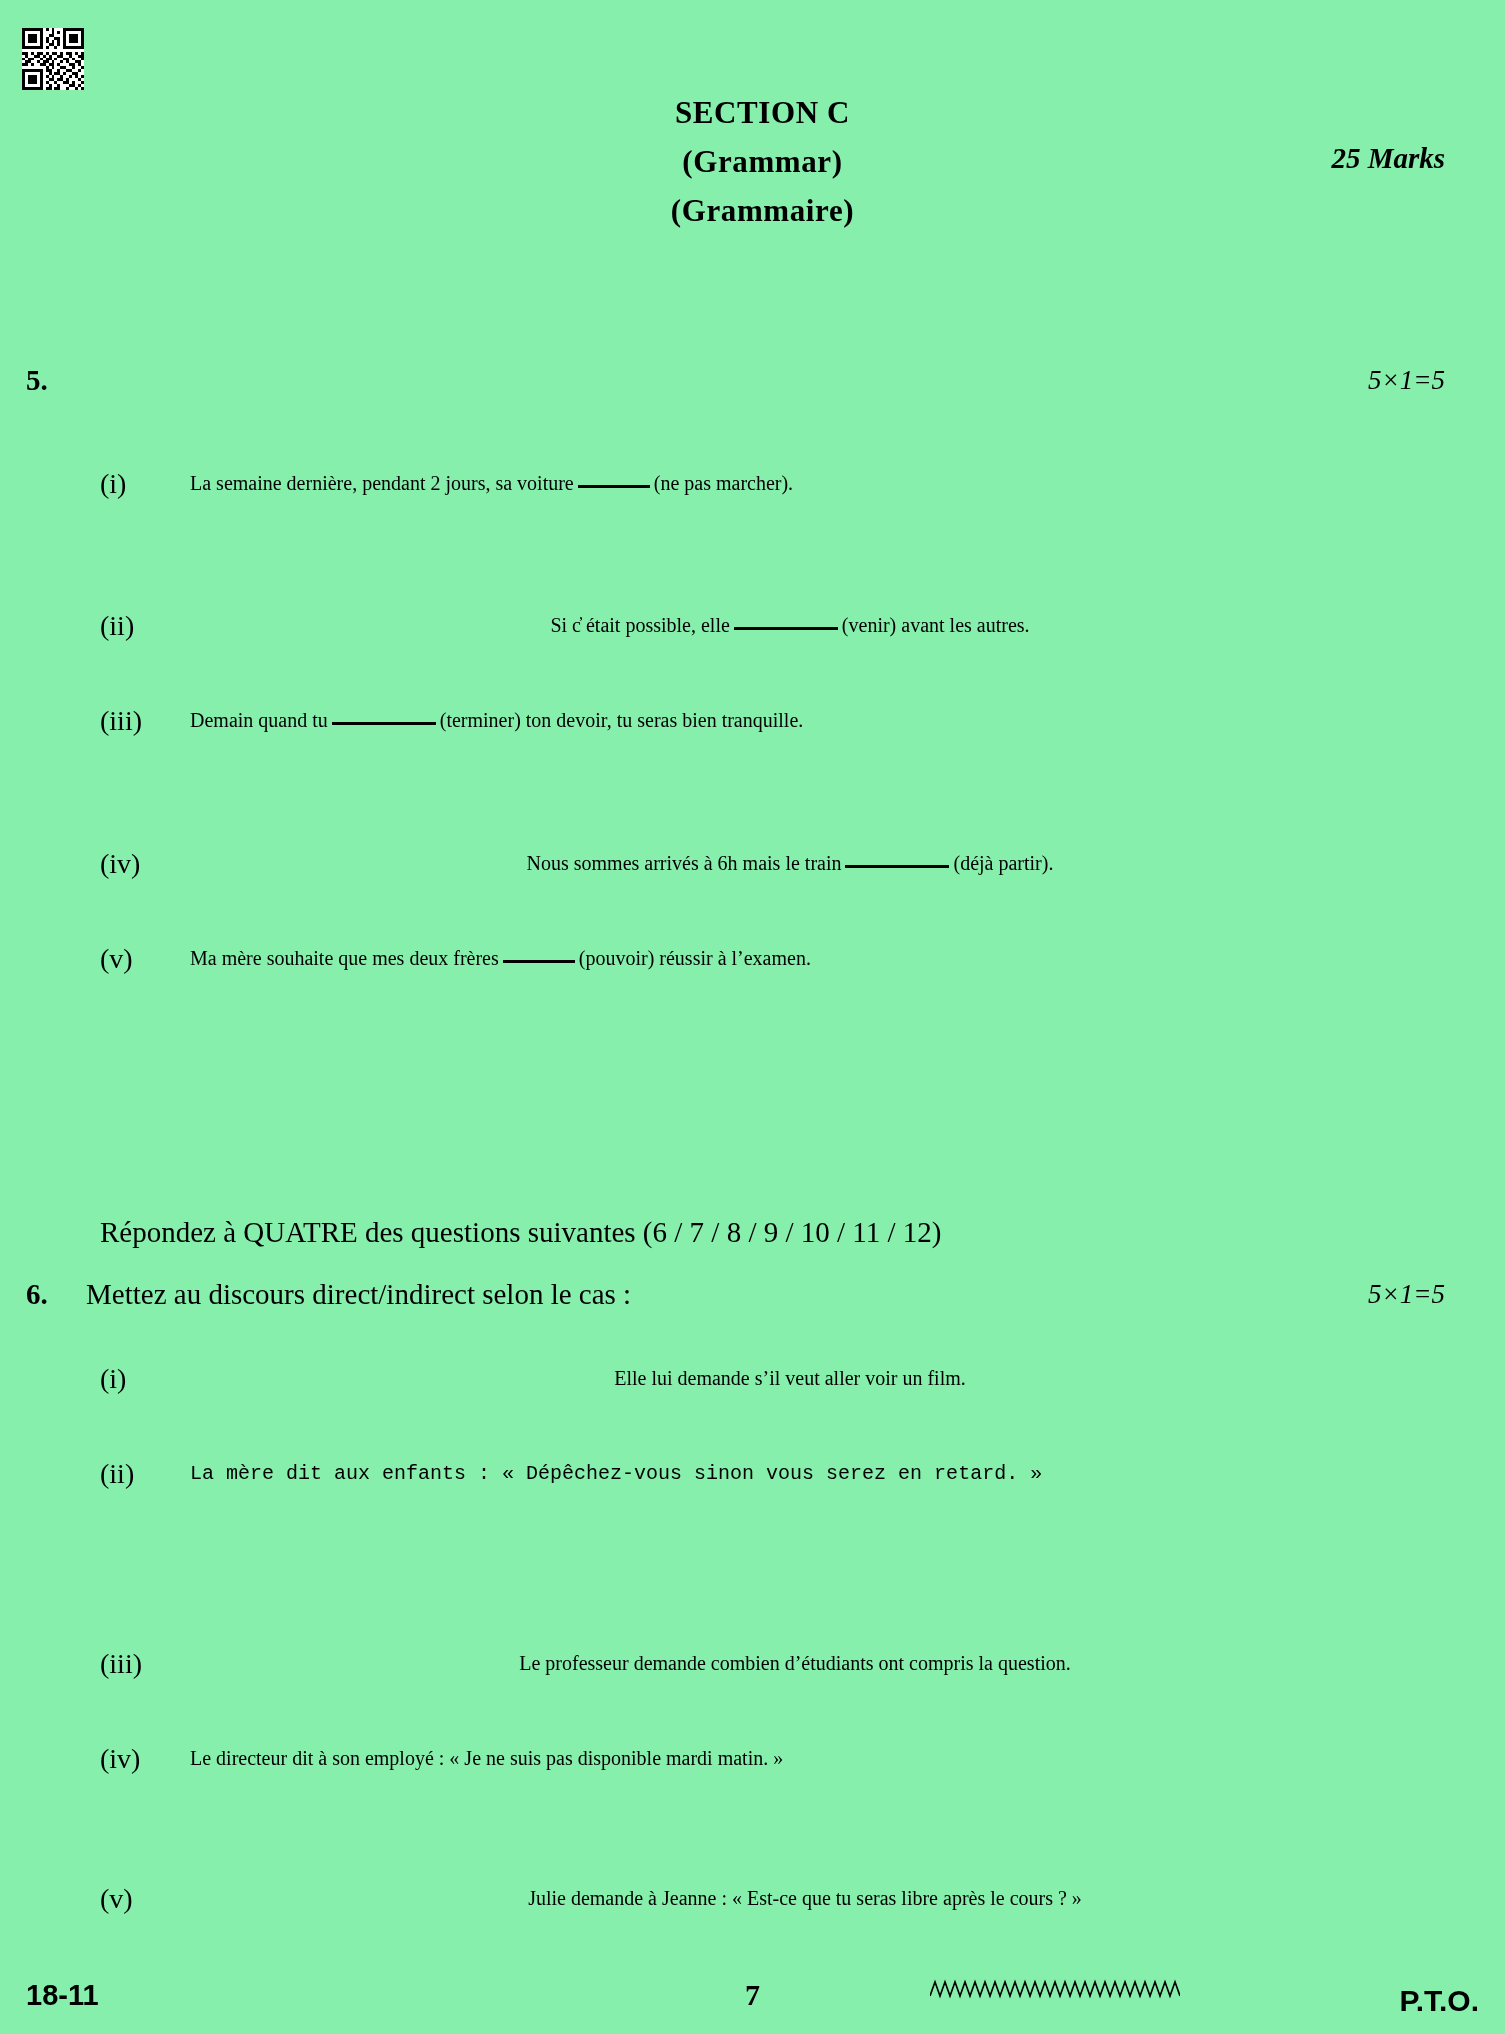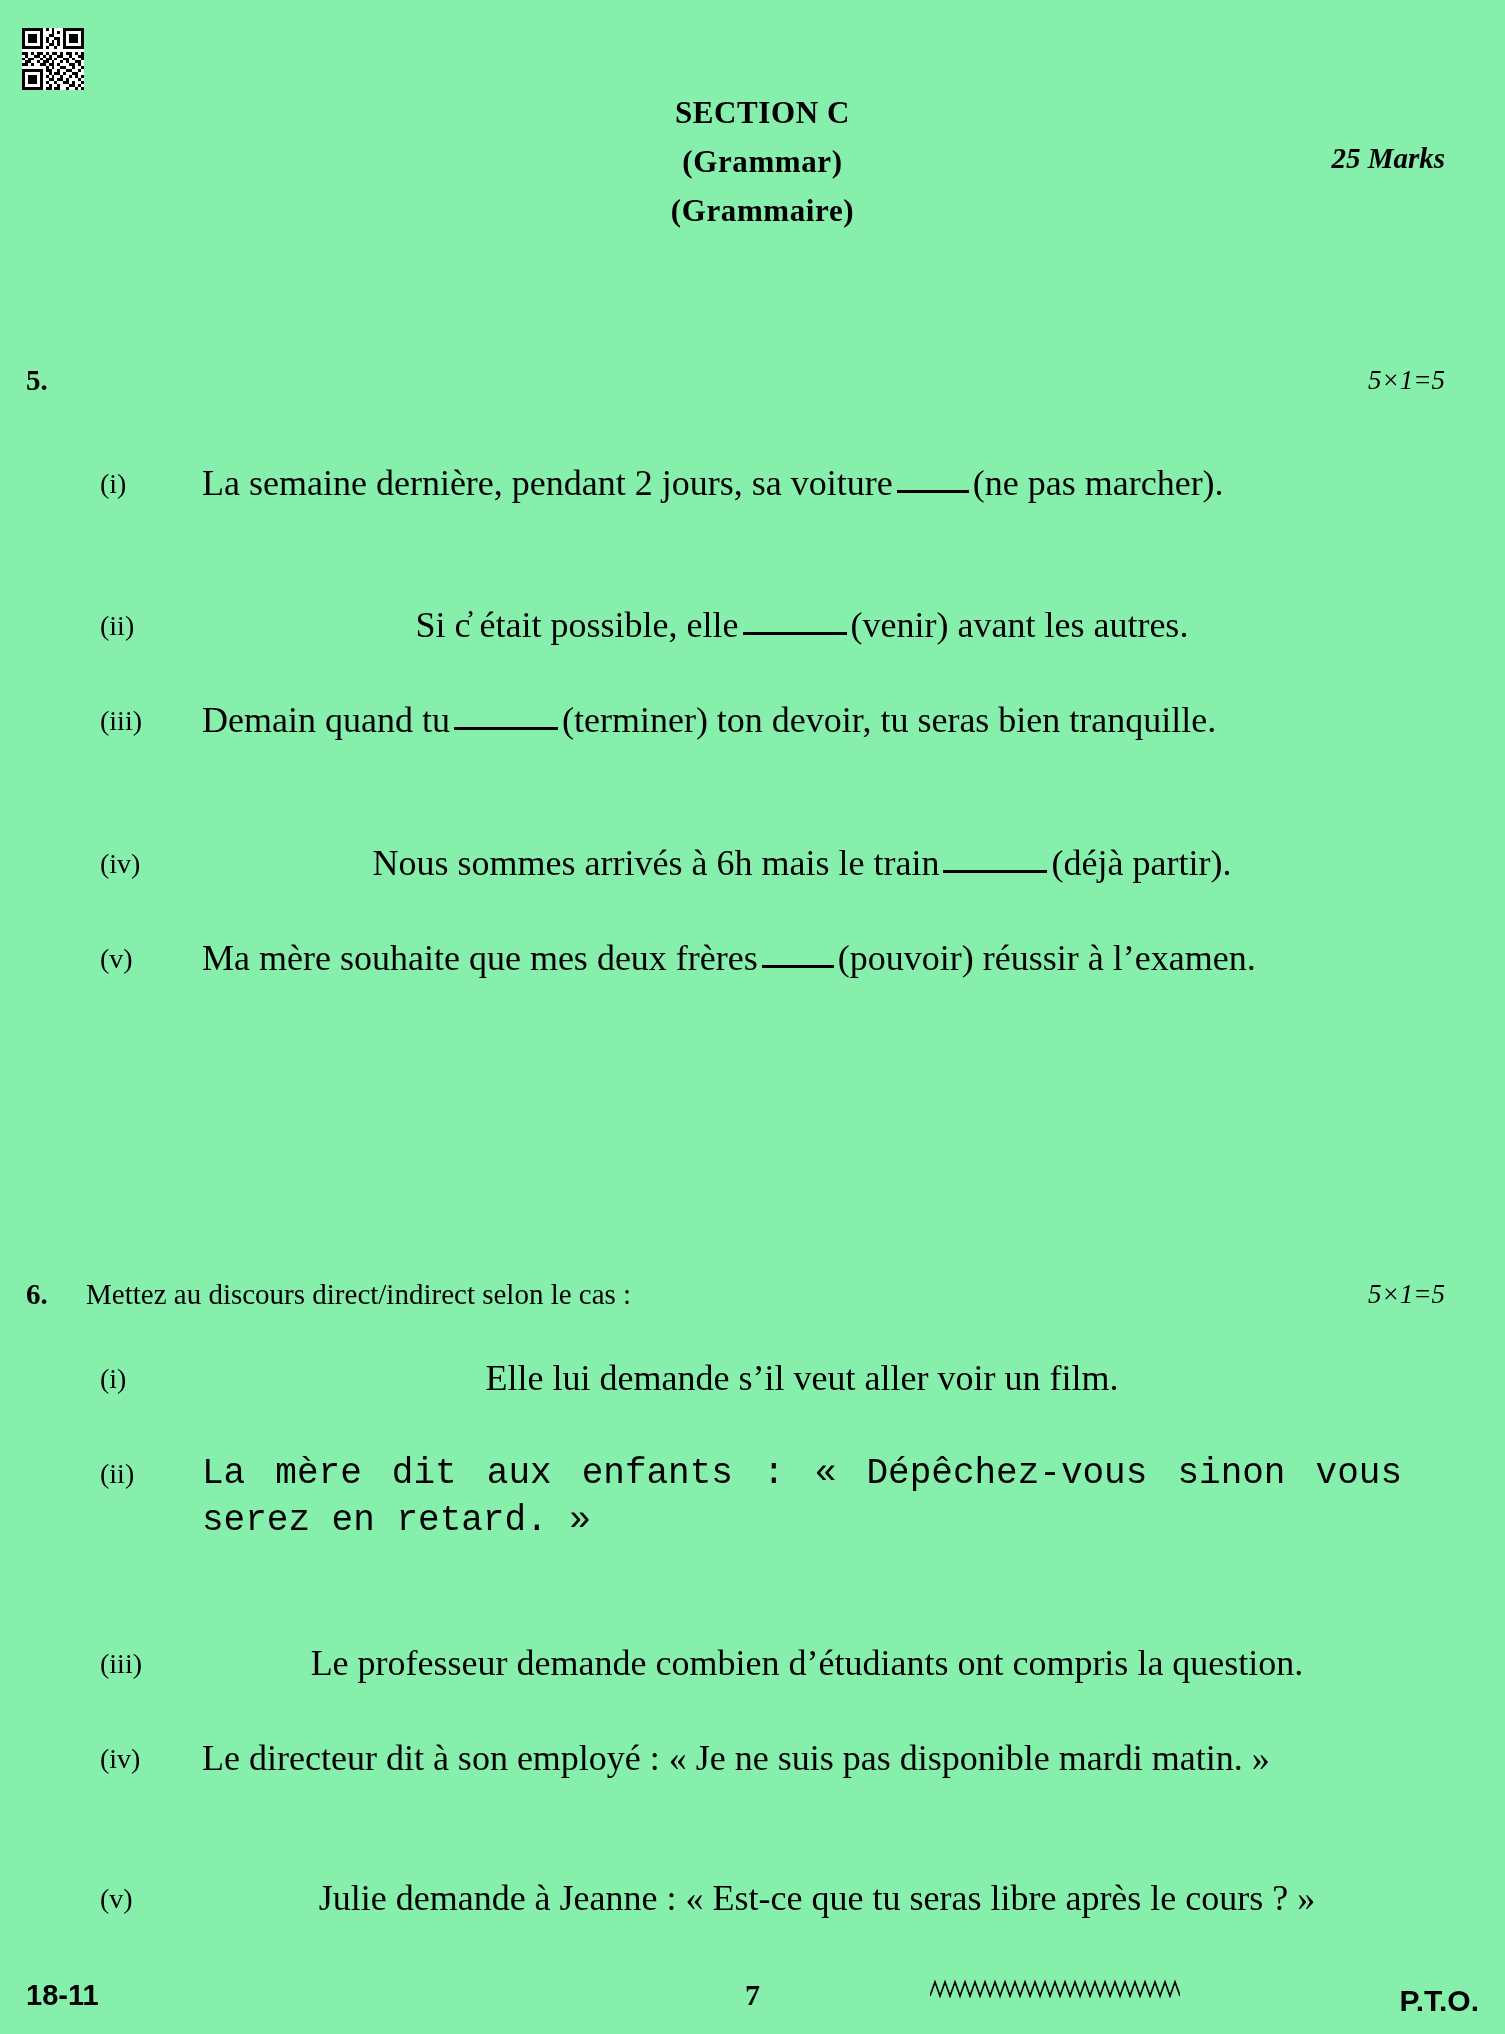--- a/index.html
+++ b/index.html
@@ -89,25 +89,24 @@
     align-items: flex-start;
   }
   .roman {
     flex: 0 0 90px;
     width: 90px;
     font-size: 28px;
     line-height: 47px;
     text-align: left;
   }
   .body-text {
-    font-size: 36px;
+    font-size: 20px;
     line-height: 47px;
     text-align: justify;
     text-justify: inter-word;
-    margin-left: 12px;
   }
   .body-text.nojust { text-align: center; }
 
   .blank {
     display: inline-block;
     border-bottom: 3px solid #000;
     vertical-align: 2px;
     margin: 0 4px;
   }
   .blank.w1 { width: 72px; }
@@ -310,20 +309,21 @@
     </span>
   </div>
 
   <div class="item" style="left:100px; top:935px; width:1320px;">
     <span class="roman">(v)</span>
     <span class="body-text" style="width:1210px;">
       <span>Ma mère souhaite que mes deux frères</span><span class="blank w1"></span><span>(pouvoir) réussir à l’examen.</span>
     </span>
   </div>
 
+  <div class="instruction" style="left:100px; top:1210px;">Répondez à QUATRE des questions suivantes  (6 / 7 / 8 / 9 / 10 / 11 / 12)</div>
 
   <div class="qrow" style="left:26px; top:1272px; width:1180px;">
     <span class="qnum">6.</span>
     <span class="qtext">Mettez au discours direct/indirect selon le cas :</span>
   </div>
   <div class="qmarks" style="top:1272px;">5×1=5</div>
 
   <div class="item" style="left:100px; top:1355px; width:1320px;">
     <span class="roman">(i)</span>
     <span class="body-text nojust" style="width:1200px;">Elle lui demande s’il veut aller voir un film.</span>

